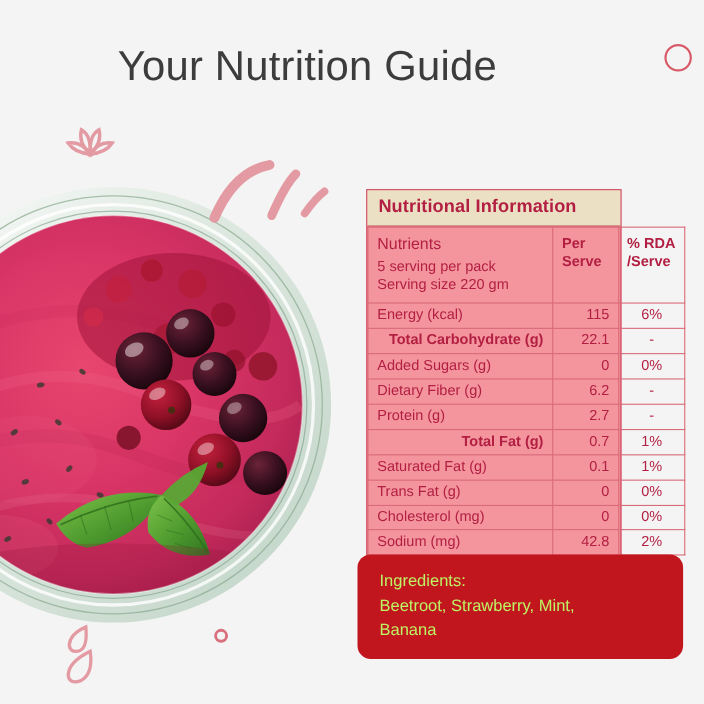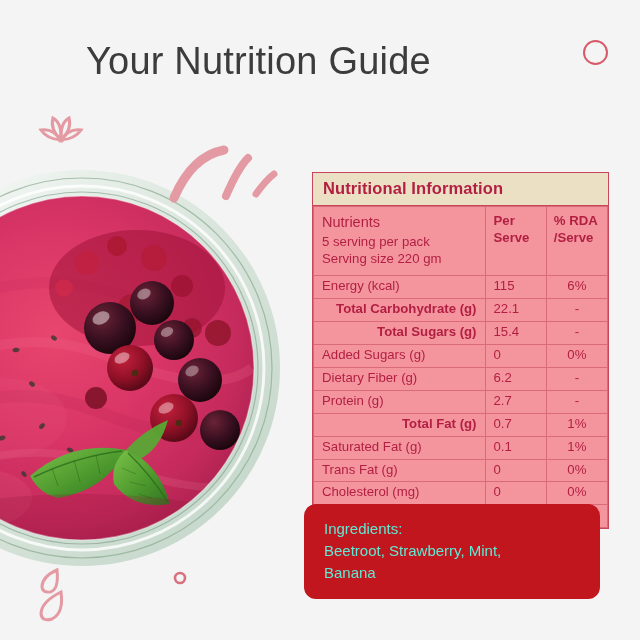--- a/index.html
+++ b/index.html
@@ -10,20 +10,21 @@
     overflow: hidden;
     background: #f4f4f4;
     font-family: "Liberation Sans", sans-serif;
     position: relative;
   }
 
   #canvas {
     position: absolute;
     inset: 0;
     background: #f4f4f4;
+    margin-left: 21px;
   }
 
   
   .page-title {
     position: absolute;
     left: 86px;
     top: 40px;
     font-size: 38px;
     font-weight: 400;
     letter-spacing: 0.2px;
@@ -61,21 +62,21 @@
   .doodle-leaf    { left: 33px;  top: 108px; }
   .doodle-arcs    { left: 168px; top: 144px; }
   .doodle-drops   { left: 33px;  top: 562px; }
   .doodle-dot     { left: 172px; top: 570px; }
 
   
   .nutrition-card {
     position: absolute;
     left: 312px;
     top: 172px;
-    width: 297px;
+    width: 232px;
     border: 1.5px solid #c9455a;
     background: #f4959e;
   }
 
   .nutrition-header {
     background: #ece0c4;
     border-bottom: 1.5px solid #c9455a;
     padding: 6px 10px 7px 10px;
     font-size: 16.5px;
     font-weight: bold;
@@ -95,21 +96,21 @@
     color: #b21f42;
     font-size: 13.2px;
     font-weight: normal;
     padding: 2px 8px 3px 8px;
     vertical-align: middle;
     text-align: left;
     line-height: 1.28;
   }
 
   table.nutrition .col-name  { width: 168px; }
-  table.nutrition .col-serve { width: 60px;  text-align: left; }
+  table.nutrition .col-serve { width: 60px;  text-align: right; }
   table.nutrition .col-rda   { width: 60px;  text-align: center; }
 
   
   .hdr-cell {
     vertical-align: top !important;
     padding-top: 6px !important;
     padding-bottom: 8px !important;
   }
   .hdr-title {
     font-size: 14.5px;
@@ -138,21 +139,21 @@
 
   
   .ingredients {
     position: absolute;
     left: 304px;
     top: 504px;
     width: 296px;
     background: #c2161f;
     border-radius: 12px;
     padding: 14px 20px 16px 20px;
-    color: #5eead4;
+    color: #bef264;
     font-size: 15px;
     line-height: 1.45;
   }
   .ingredients span { display: block; }
 </style>
 </head>
 <body>
 
 <div id="canvas">
 
@@ -341,25 +342,20 @@
           <tr>
             <td class="col-name">Energy (kcal)</td>
             <td class="col-serve">115</td>
             <td class="col-rda">6%</td>
           </tr>
           <tr class="bold">
             <td class="col-name">Total Carbohydrate (g)</td>
             <td class="col-serve">22.1</td>
             <td class="col-rda">-</td>
           </tr>
-          <tr class="bold">
-            <td class="col-name">Total Sugars (g)</td>
-            <td class="col-serve">15.4</td>
-            <td class="col-rda">-</td>
-          </tr>
           <tr>
             <td class="col-name">Added Sugars (g)</td>
             <td class="col-serve">0</td>
             <td class="col-rda">0%</td>
           </tr>
           <tr>
             <td class="col-name">Dietary Fiber (g)</td>
             <td class="col-serve">6.2</td>
             <td class="col-rda">-</td>
           </tr>

